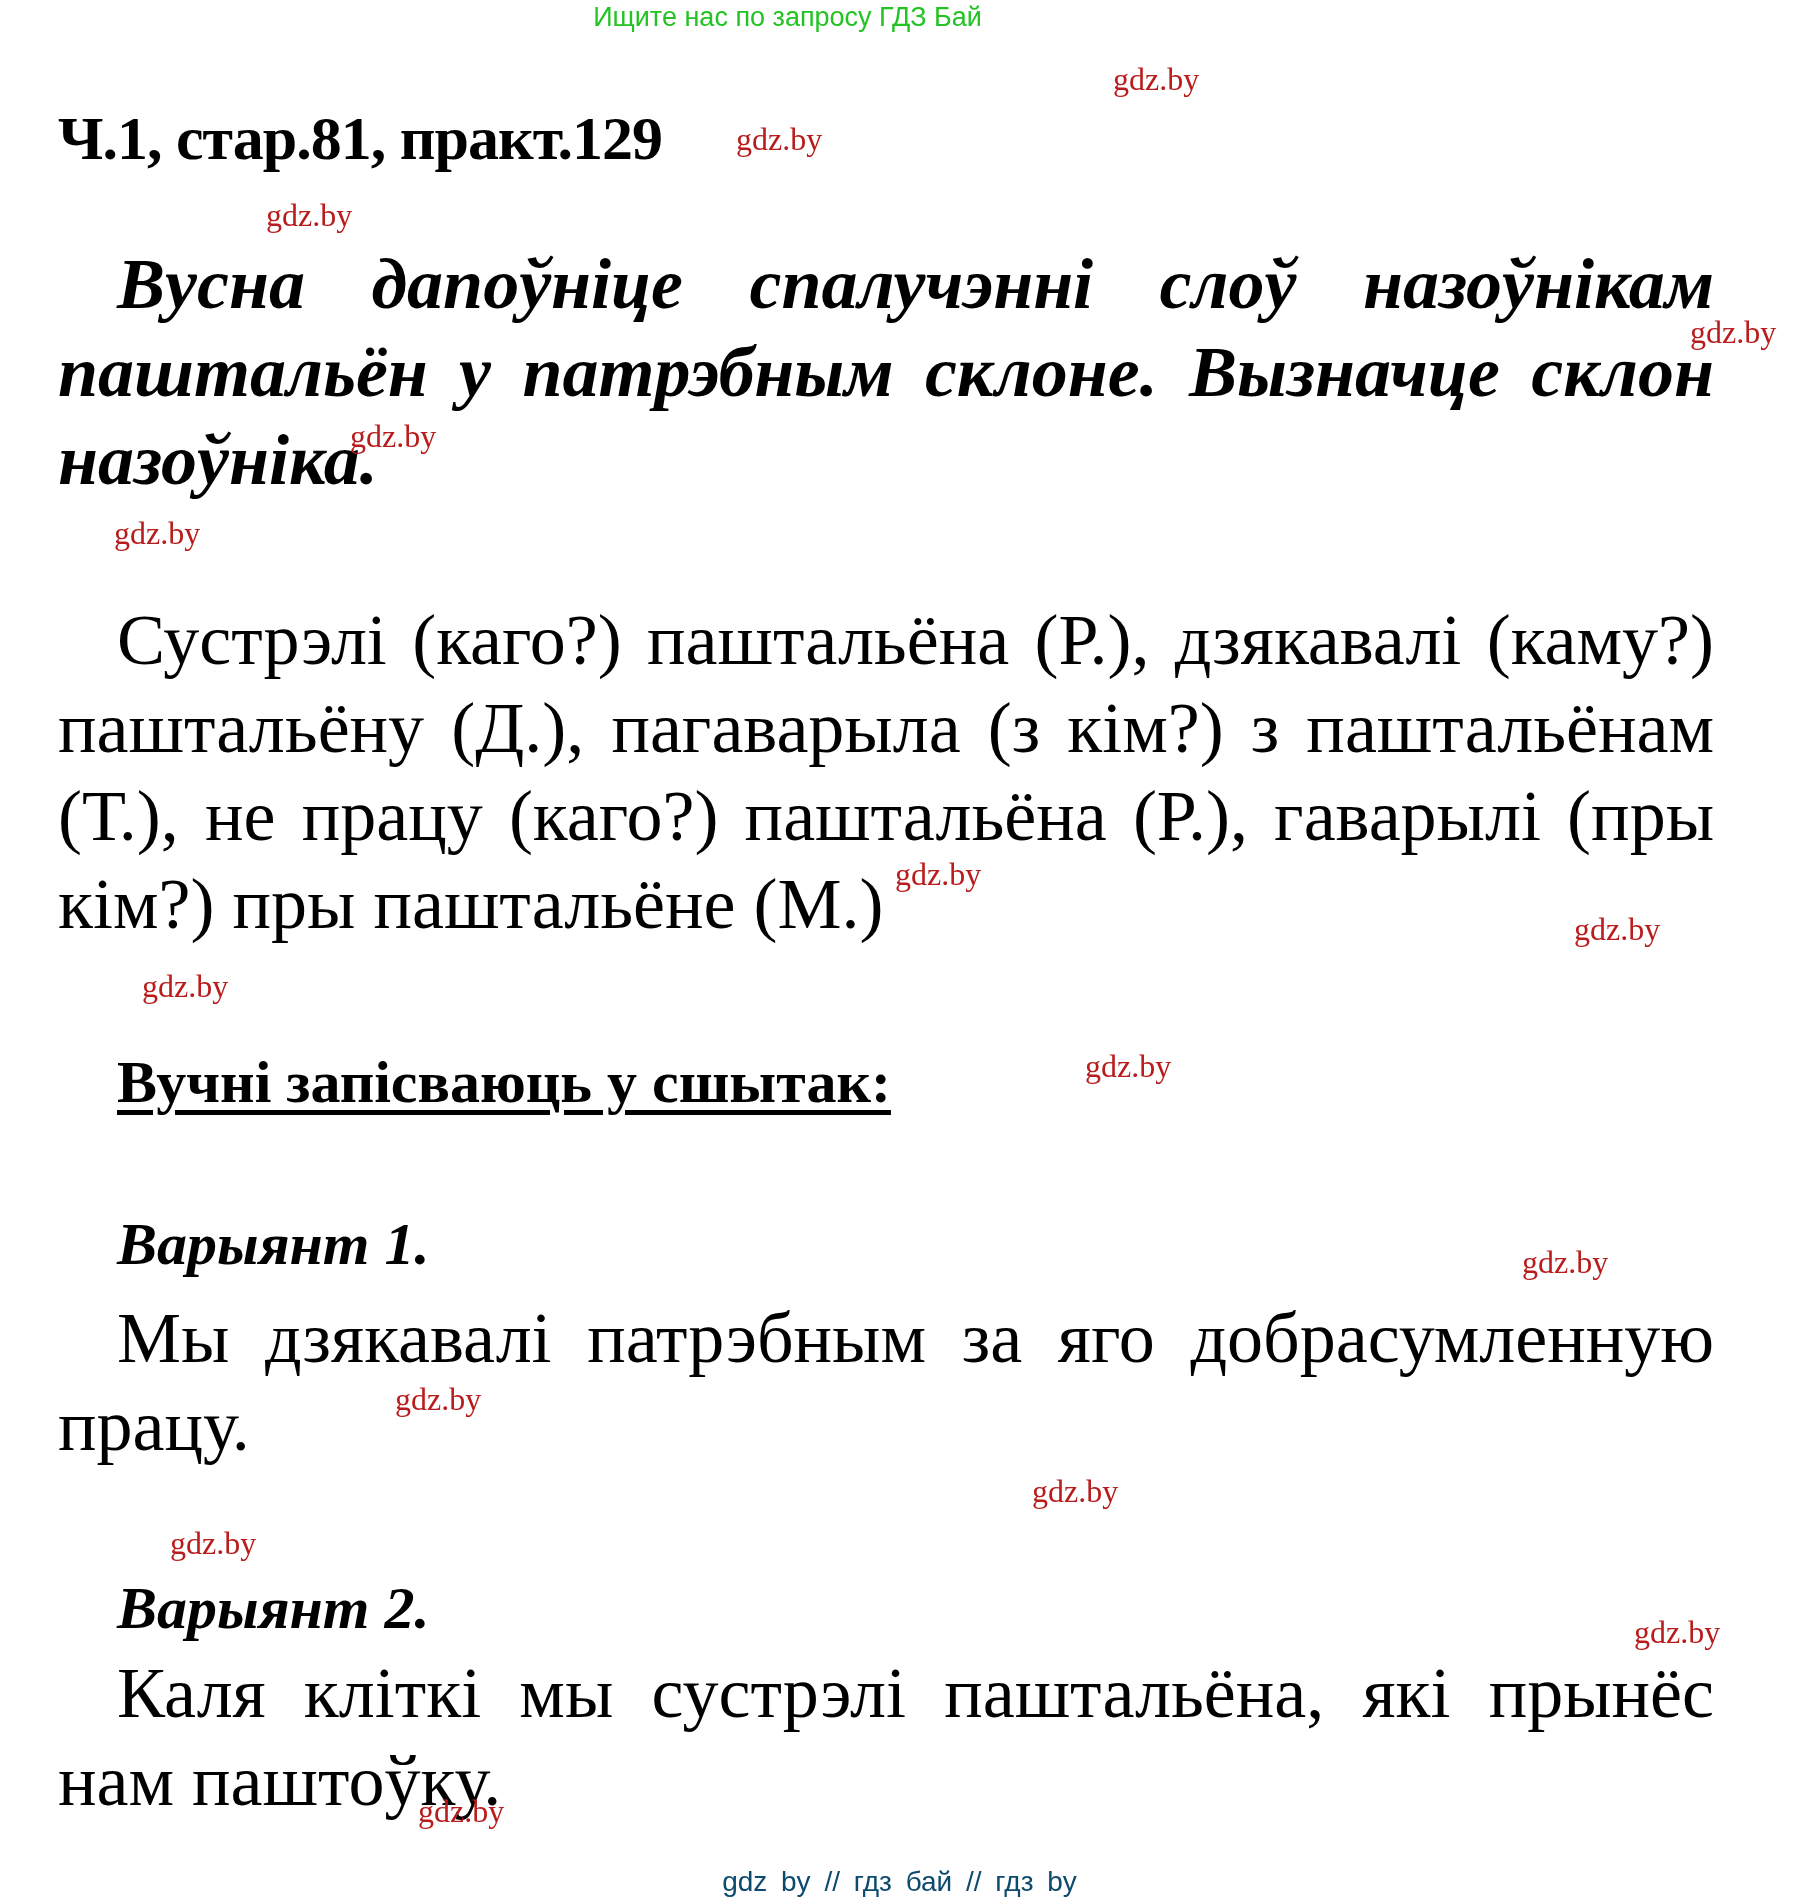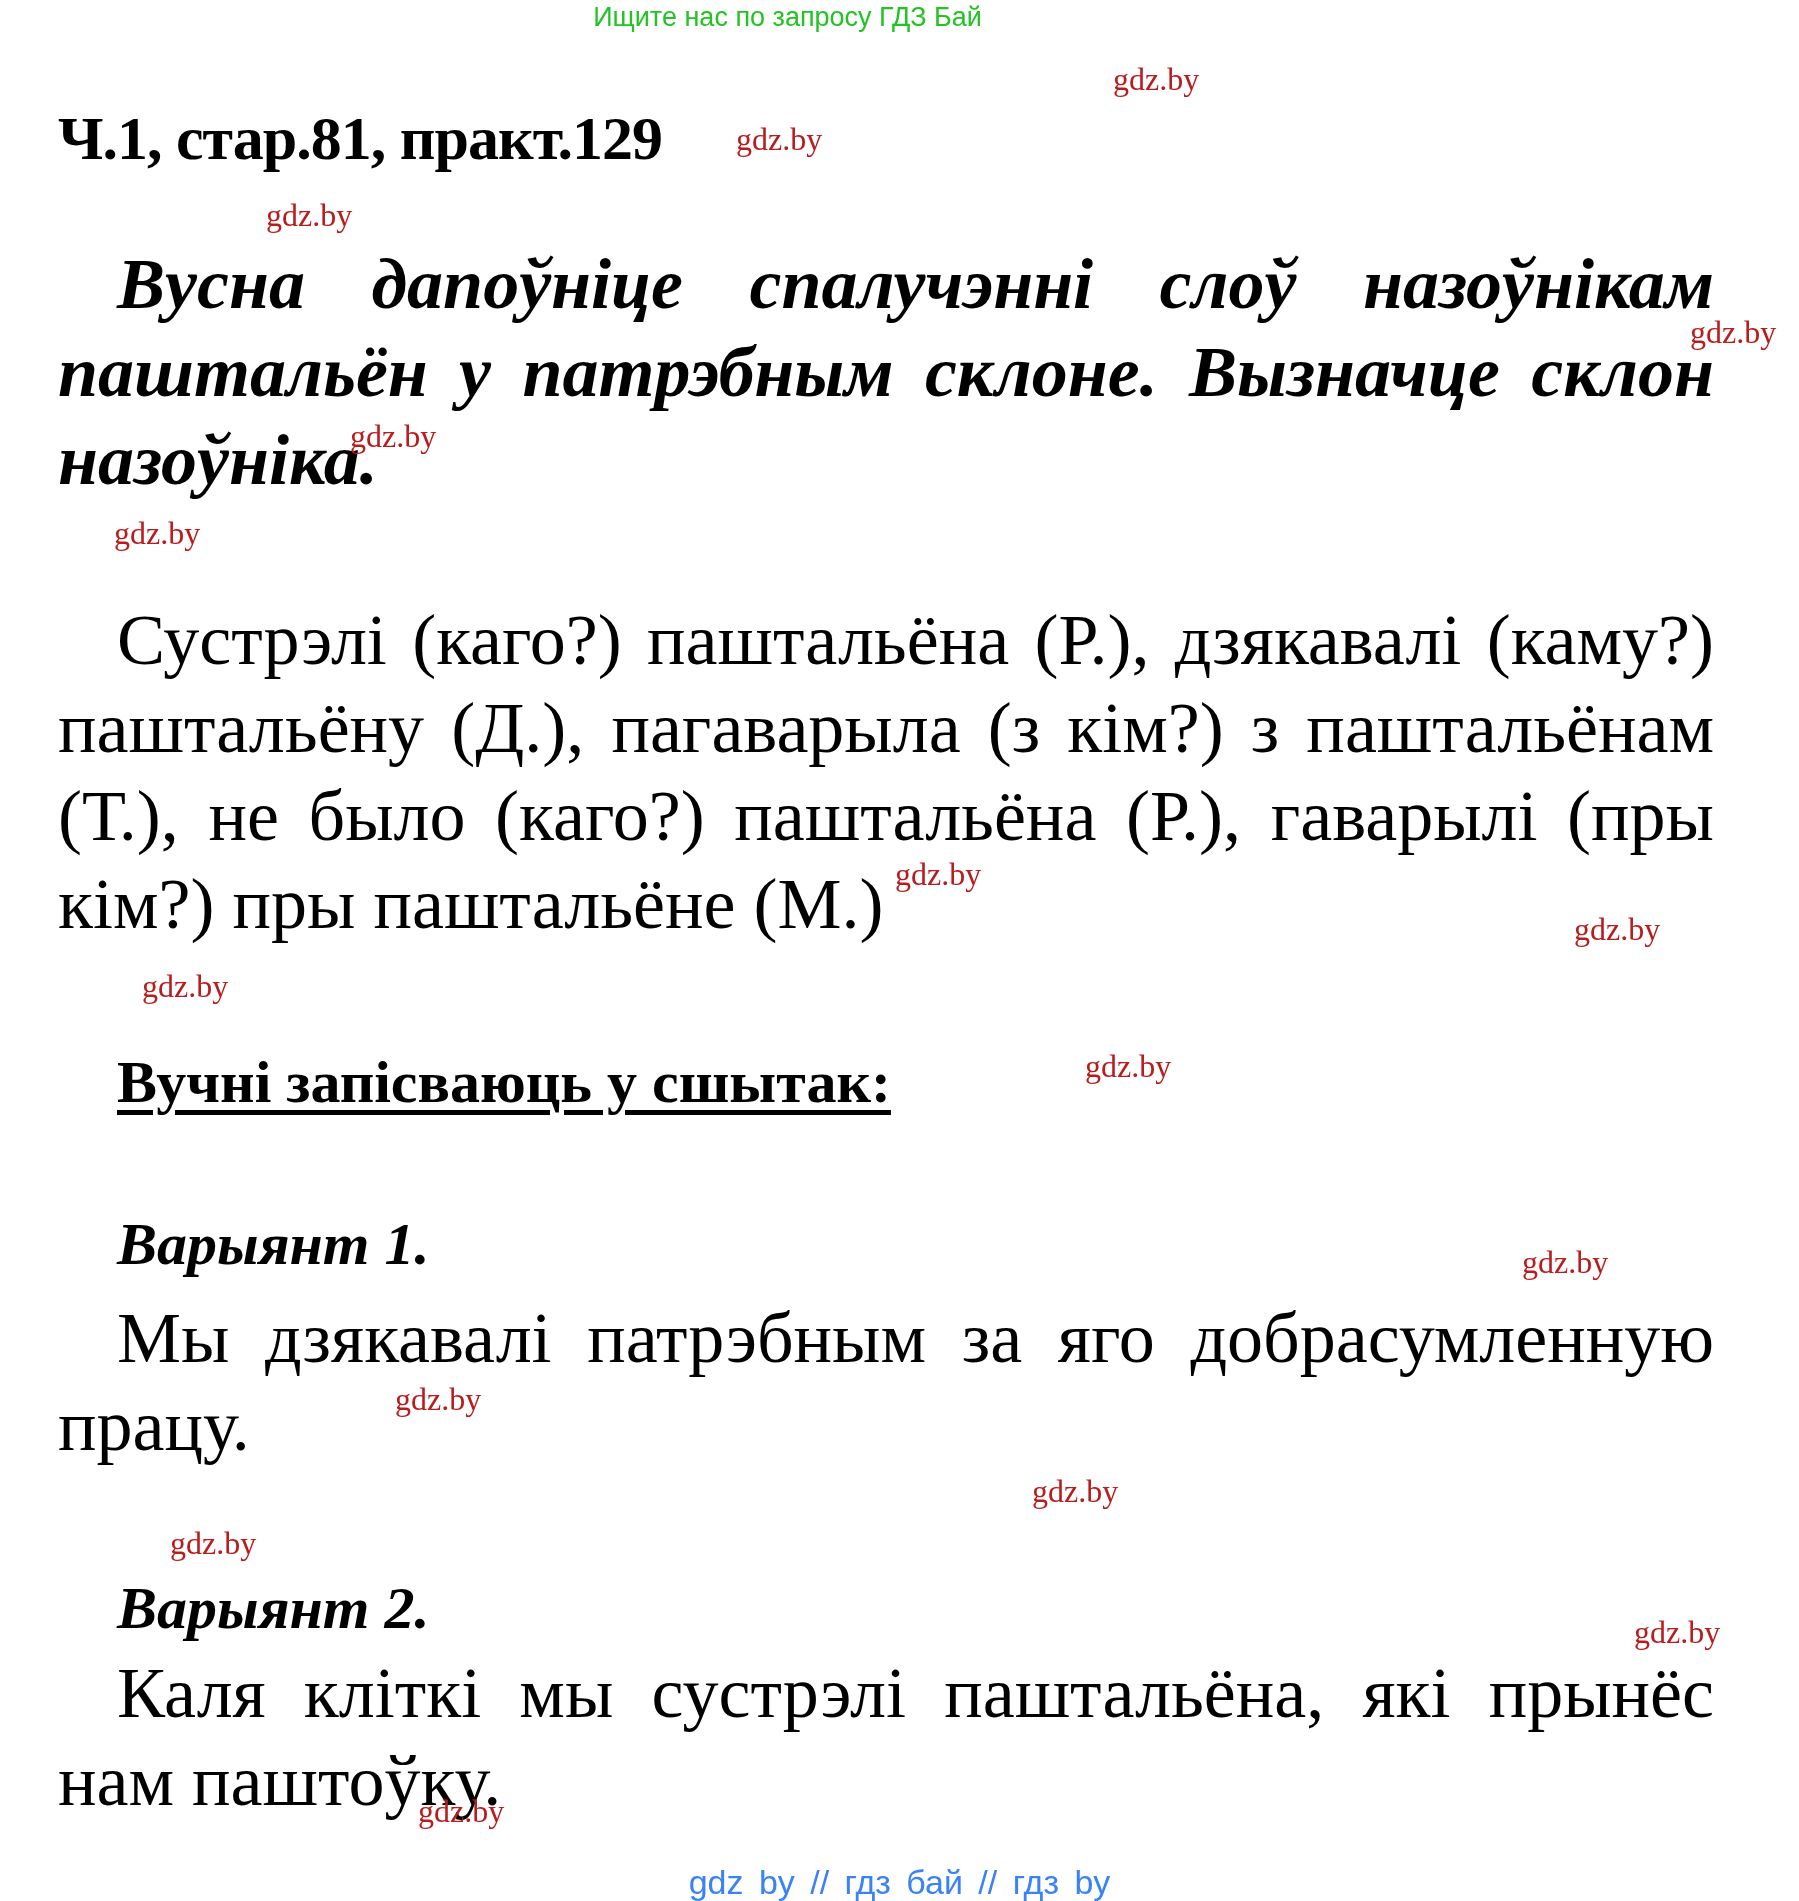--- a/index.html
+++ b/index.html
@@ -11,32 +11,32 @@
   .para{left:58px;width:1656px;font-size:72px;line-height:88px;text-align:justify;text-align-last:left;}
   .para .ind{display:inline-block;width:59px;}
   .instr{top:240px;font-weight:bold;font-style:italic;}
   .answer{top:596px;}
   .subhead{left:117px;top:1044px;font-size:60px;font-weight:bold;line-height:76px;text-decoration:underline;text-decoration-thickness:5px;text-underline-offset:8px;white-space:nowrap;text-align:right;}
   .var{left:117px;font-size:60px;font-weight:bold;font-style:italic;line-height:76px;white-space:nowrap;}
   .v1{top:1206px;text-align:center;}
   .v2{top:1570px;}
   .vt1{top:1294px;}
   .vt2{top:1649px;}
-  .footer{left:0;width:1799px;top:1864px;text-align:center;font-family:"Liberation Sans",sans-serif;font-size:34px;line-height:36px;color:#3b82f6;word-spacing:6px;}
+  .footer{left:0;width:1799px;top:1864px;text-align:center;font-family:"Liberation Sans",sans-serif;font-size:28px;line-height:36px;color:#0c4a6e;word-spacing:6px;}
 </style>
 </head>
 <body>
 
 <div class="abs banner">Ищите нас по запросу ГДЗ Бай</div>
 
 <div class="abs title">Ч.1, стар.81, практ.129</div>
 
 <div class="abs para instr"><span class="ind"></span><span>Вусна дапоўніце спалучэнні слоў назоўнікам паштальён у патрэбным склоне. Вызначце склон назоўніка.</span></div>
 
-<div class="abs para answer"><span class="ind"></span><span>Сустрэлі (каго?) паштальёна (Р.), дзякавалі (каму?) паштальёну (Д.), пагаварыла (з кім?) з паштальёнам (Т.), не было (каго?) паштальёна (Р.), гаварылі (пры кім?) пры паштальёне (М.)</span></div>
+<div class="abs para answer"><span class="ind"></span><span>Сустрэлі (каго?) паштальёна (Р.), дзякавалі (каму?) паштальёну (Д.), пагаварыла (з кім?) з паштальёнам (Т.), не працу (каго?) паштальёна (Р.), гаварылі (пры кім?) пры паштальёне (М.)</span></div>
 
 <div class="abs subhead">Вучні запісваюць у сшытак:</div>
 
 <div class="abs var v1">Варыянт 1.</div>
 <div class="abs para vt1"><span class="ind"></span><span>Мы дзякавалі патрэбным за яго добрасумленную працу.</span></div>
 
 <div class="abs var v2">Варыянт 2.</div>
 <div class="abs para vt2"><span class="ind"></span><span>Каля кліткі мы сустрэлі паштальёна, які прынёс нам паштоўку.</span></div>
 
 <div class="abs wm" style="left:1113px;top:64px;">gdz.by</div>

